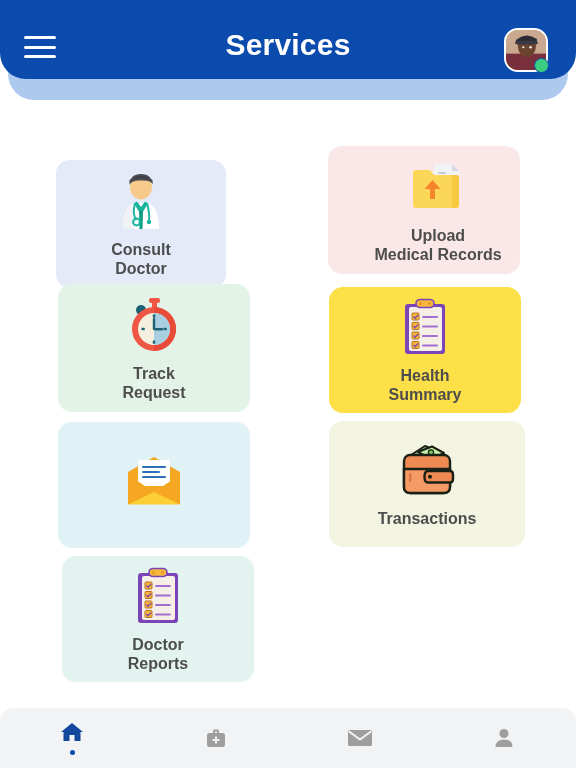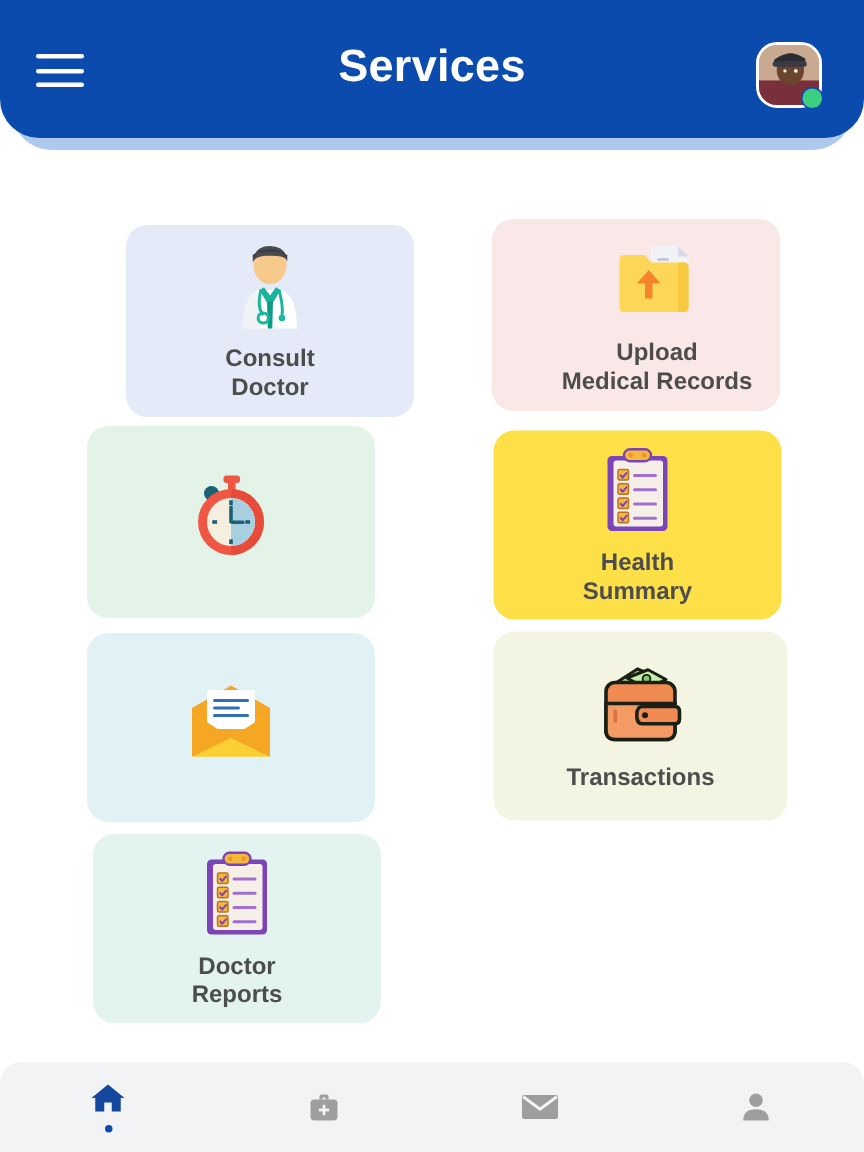--- a/index.html
+++ b/index.html
@@ -28,21 +28,21 @@
     top: 0; left: 8px;
     width: 560px;
     height: 100px;
     background: #aec9ee;
     border-radius: 0 0 26px 26px;
   }
   .header-bar {
     position: absolute;
     top: 0; left: 0;
     width: 576px;
-    height: 92px;
+    height: 79px;
     background: #0a4bad;
     border-radius: 0 0 26px 26px;
     display: flex;
     align-items: center;
   }
   .hamburger {
     position: absolute;
     left: 24px;
     top: 36px;
     width: 32px;
@@ -188,21 +188,21 @@
           <circle cx="19" cy="19" r="1.2" fill="#f5f0ea"></circle>
         </svg>
       </div>
       <div class="avatar-badge"></div>
     </div>
 
   </div>
 </div>
 
 <div class="grid" id="grid">
-    <div class="card" style="left: 56px; top: 46px; width: 192px; height: 128px; background: rgb(228, 234, 247); margin-left: 28px;">
+    <div class="card" style="left: 56px; top: 56px; width: 170px; height: 128px; background: rgb(228, 234, 247);">
       <div class="card-icon">
         <svg width="60" height="60" viewBox="0 0 60 60">
       <ellipse cx="30" cy="16" rx="11" ry="12.5" fill="#f7c98b"></ellipse>
       <path d="M18.5 14 Q19 3 30 3 Q41 3 41.5 14 Q41.5 9 30 9.5 Q20.5 9 18.5 14 Z" fill="#4a4a52"></path>
       <path d="M18.5 13.5 Q20 5 30 5 Q40 5 41.5 13.5 L41.5 9 Q38 6.5 30 7 Q22 6.5 18.5 9 Z" fill="#3c3c44"></path>
       <path d="M12 58 Q12 37 22 32.5 L38 32.5 Q48 37 48 58 Z" fill="#ffffff"></path>
       <path d="M12 58 Q12 39 21 33.5 L24 58 Z" fill="#f1f2f6"></path>
       <path d="M23 32.5 L30 44 L37 32.5 L34 30.5 L30 36 L26 30.5 Z" fill="#19b39b"></path>
       <path d="M28 40 L32 40 L31.5 58 L28.5 58 Z" fill="#0f9c86"></path>
       <path d="M24 32 Q21 44 25.5 49" stroke="#1ab6a0" stroke-width="2" fill="none"></path>
@@ -241,20 +241,22 @@
       <circle cx="29" cy="33" r="16" fill="#f4efdf"></circle>
       <path d="M29 17 A16 16 0 0 1 29 49 Z" fill="#a8cfe0"></path>
       <rect x="27.8" y="22" width="2.4" height="12" rx="1" fill="#1c6173"></rect>
       <rect x="29" y="32" width="9" height="2.4" rx="1" fill="#1c6173"></rect>
       <rect x="27.8" y="18.5" width="2.4" height="3.2" fill="#1c6173"></rect>
       <rect x="27.8" y="44.5" width="2.4" height="3.2" fill="#1c6173"></rect>
       <rect x="16.5" y="31.8" width="3.2" height="2.4" fill="#1c6173"></rect>
       <rect x="38.5" y="31.8" width="3.2" height="2.4" fill="#1c6173"></rect>
     </svg>
       </div>
+      <div class="card-label">Track
+Request</div>
     </div>
     <div class="card" style="left: 329px; top: 183px; width: 192px; height: 126px; background: #fde047;">
       <div class="card-icon">
         <svg width="54" height="60" viewBox="0 0 54 60">
       <rect x="7" y="7" width="40" height="50" rx="3" fill="#7b45b8"></rect>
       <rect x="11" y="10" width="33" height="44" rx="2" fill="#f6efe8"></rect>
       <rect x="18" y="2.5" width="18" height="8" rx="4" fill="#f6b73c" stroke="#7b45b8" stroke-width="1.6"></rect>
       <circle cx="22.5" cy="6.5" r="1.5" fill="#e8952a"></circle>
       <circle cx="31.5" cy="6.5" r="1.5" fill="#e8952a"></circle>
       <g>

